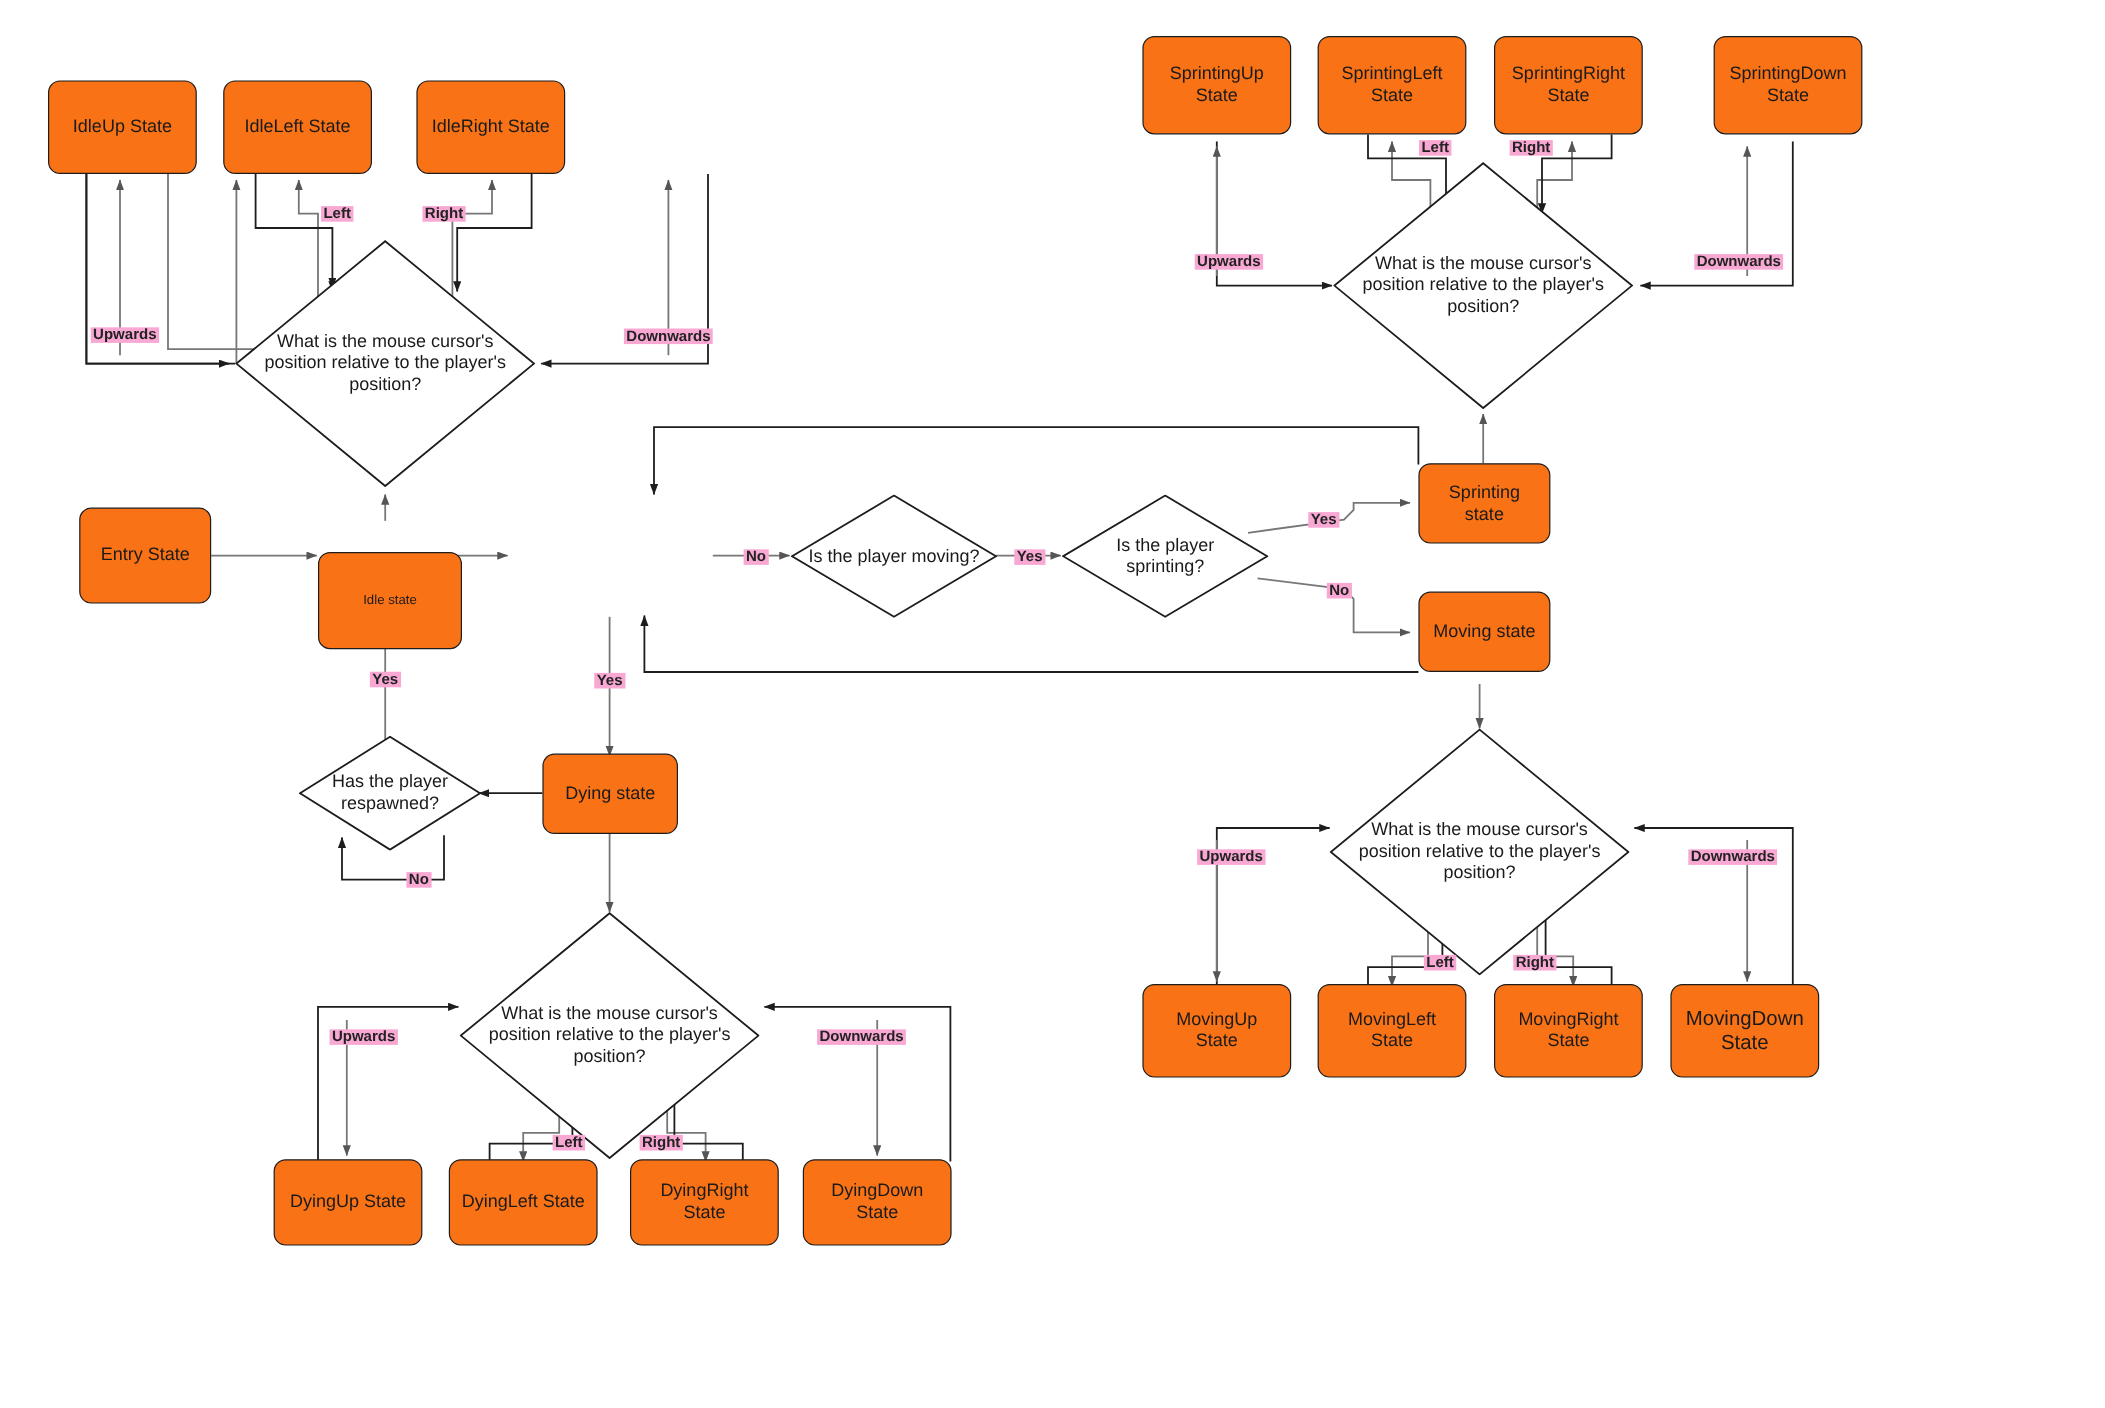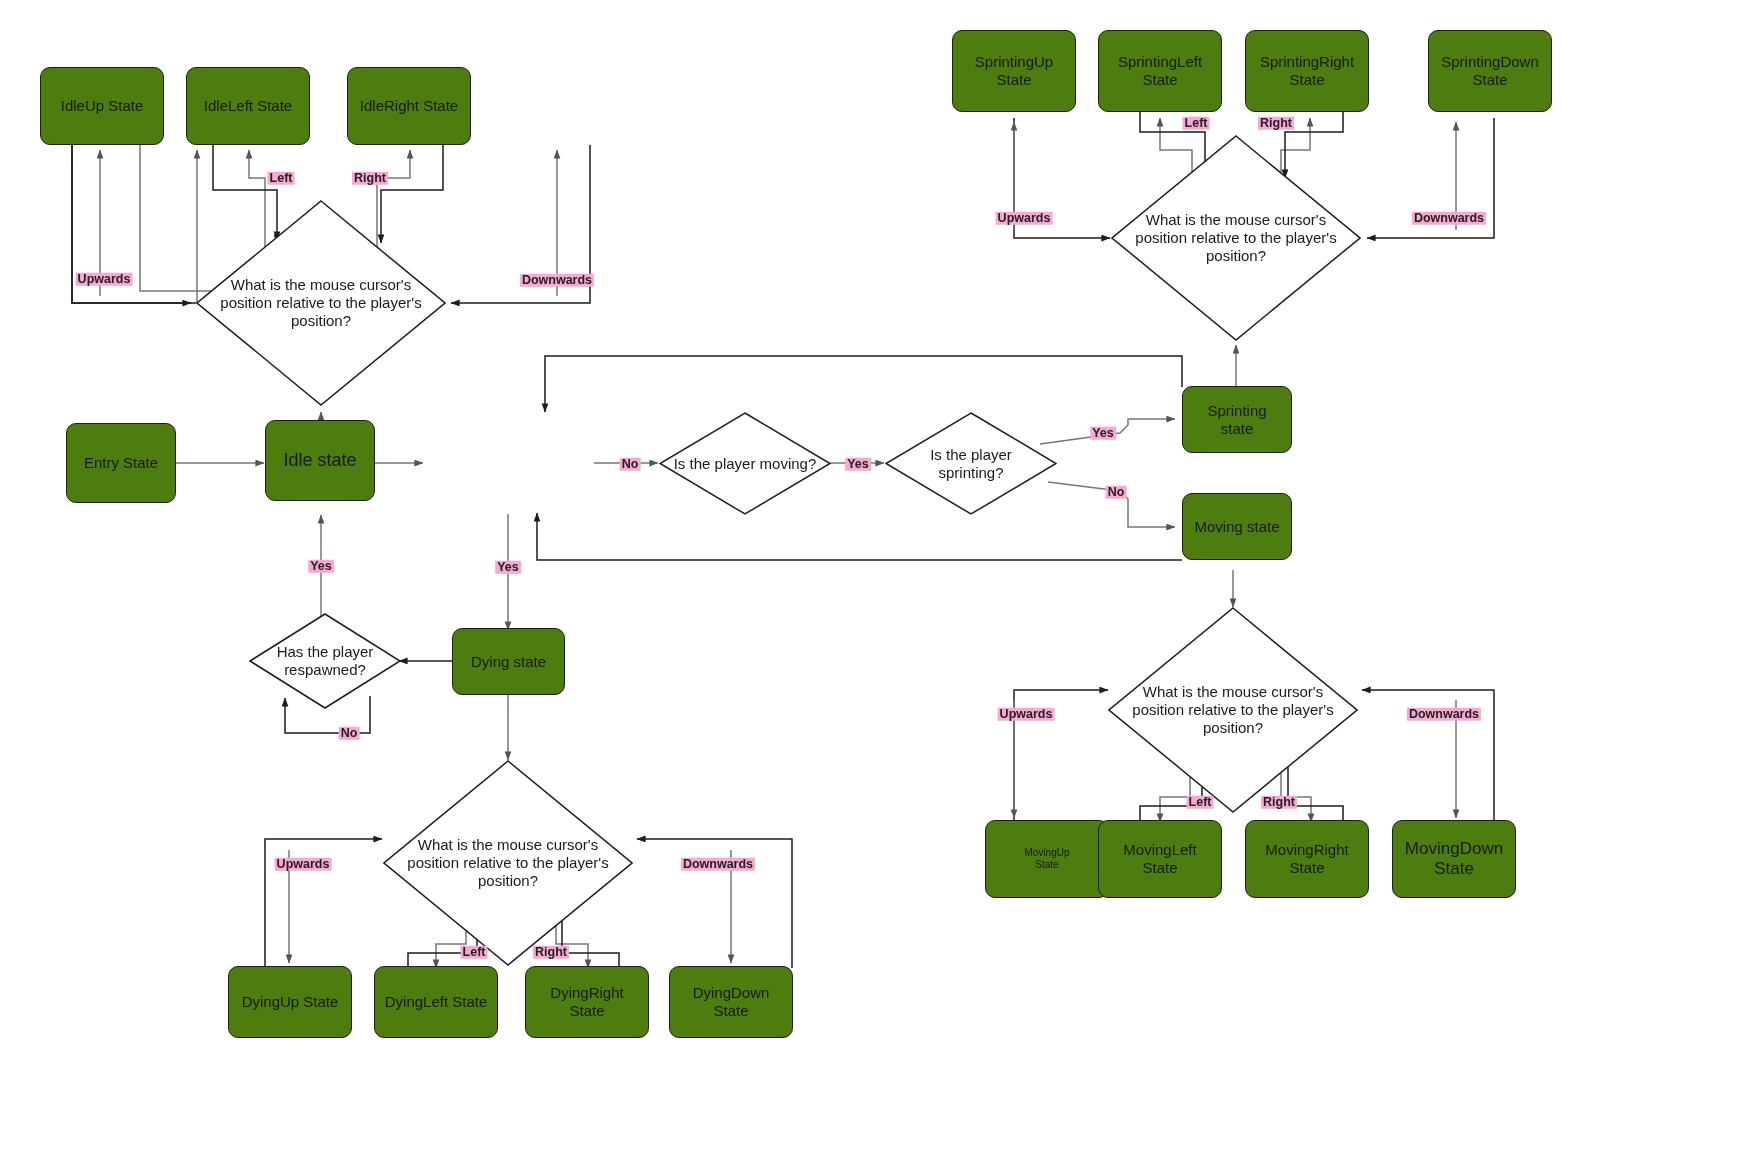--- a/index.html
+++ b/index.html
@@ -1,20 +1,20 @@
 <!DOCTYPE html>
 <html><head>
 <meta charset="utf-8">
 <style>
   html,body{margin:0;padding:0;background:#ffffff;}
   body{font-family:"Liberation Sans", sans-serif;}
   #canvas{position:relative;width:1754px;height:1173px;background:#ffffff;overflow:hidden;}
   svg.edges{position:absolute;left:0;top:0;width:1754px;height:1173px;pointer-events:none;}
 
-  .node{position:absolute;box-sizing:border-box;display:flex;align-items:center;justify-content:center;text-align:center;color:#1a1a1a;background:#4d7c0f;}
+  .node{position:absolute;box-sizing:border-box;display:flex;align-items:center;justify-content:center;text-align:center;color:#1a1a1a;background:#f97316;}
   .box{border:1.6px solid #1d1d1d;border-radius:10px;line-height:1.18;}
   .box .lbl{padding:2px 6px;white-space:pre-line;}
 
   .diamond{background:transparent;border:none;}
   .diamond .dshape{position:absolute;left:0;top:0;width:100%;height:100%;}
   .diamond .dtext{position:relative;z-index:2;width:86%;line-height:1.2;white-space:pre-line;}
 
   .elabel{position:absolute;background:#f9a8d4;color:#222;font-weight:bold;padding:0 2px;white-space:nowrap;line-height:1;transform:translate(-50%,-50%);}
 </style>
 </head>
@@ -160,21 +160,21 @@
       <polygon points="125,1 249,103 125,205 1,103" fill="#fff" stroke="#1d1d1d" stroke-width="1.5"></polygon>
     </svg>
     <span class="dtext">What is the mouse cursor's
 position relative to the player's
 position?</span>
   </div>
 
   <div class="node box" style="left:66px;top:423px;width:110px;height:80px;font-size:15px;">
     <span class="lbl">Entry State</span>
   </div>
-  <div class="node box" style="left:265px;top:420px;width:110px;height:81px;font-size:18px;">
+  <div class="node box" style="left:265px;top:460px;width:120px;height:81px;font-size:11px;">
     <span class="lbl">Idle state</span>
   </div>
 
 
   <div class="node diamond" style="left:659px;top:412px;width:172px;height:103px;font-size:15px;">
     <svg class="dshape" viewBox="0 0 172 103">
       <polygon points="86,1 171,51.5 86,102 1,51.5" fill="#fff" stroke="#1d1d1d" stroke-width="1.5"></polygon>
     </svg>
     <span class="dtext">Is the player moving?</span>
   </div>
@@ -232,21 +232,21 @@
 
   <div class="node diamond" style="left:1108px;top:607px;width:250px;height:206px;font-size:15px;">
     <svg class="dshape" viewBox="0 0 250 206">
       <polygon points="125,1 249,103 125,205 1,103" fill="#fff" stroke="#1d1d1d" stroke-width="1.5"></polygon>
     </svg>
     <span class="dtext">What is the mouse cursor's
 position relative to the player's
 position?</span>
   </div>
 
-  <div class="node box" style="left:952px;top:820px;width:124px;height:78px;font-size:10px;margin-left:33px;">
+  <div class="node box" style="left:952px;top:820px;width:124px;height:78px;font-size:15px;">
     <span class="lbl">MovingUp
 State</span>
   </div>
   <div class="node box" style="left:1098px;top:820px;width:124px;height:78px;font-size:15px;">
     <span class="lbl">MovingLeft
 State</span>
   </div>
   <div class="node box" style="left:1245px;top:820px;width:124px;height:78px;font-size:15px;">
     <span class="lbl">MovingRight
 State</span>

